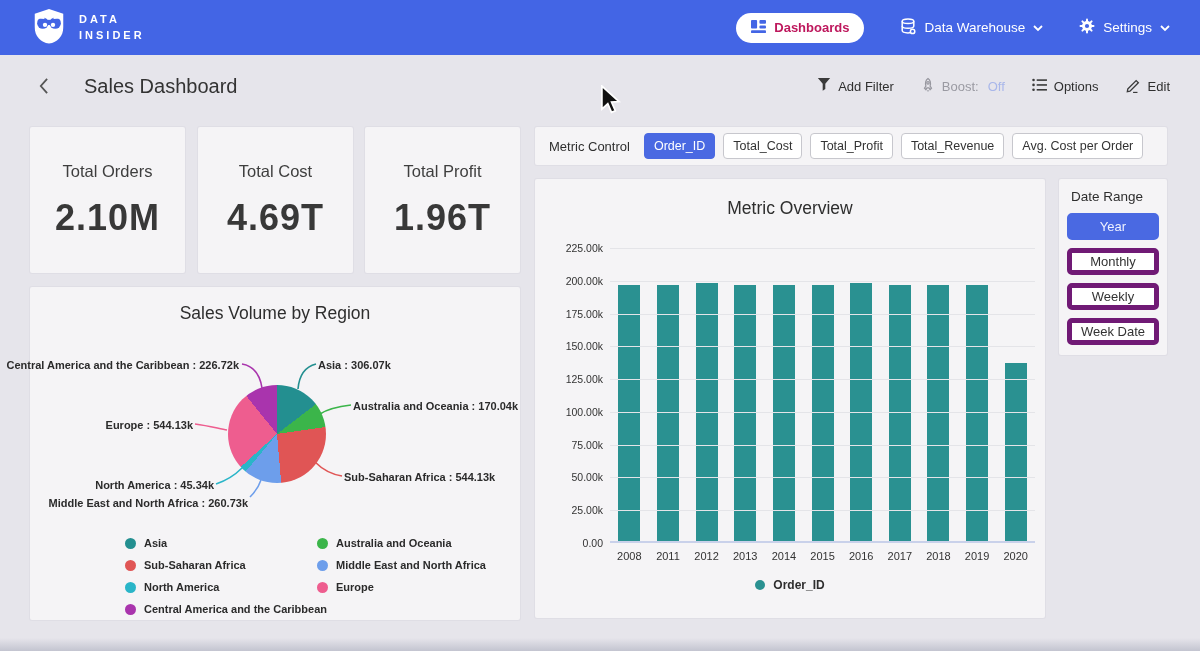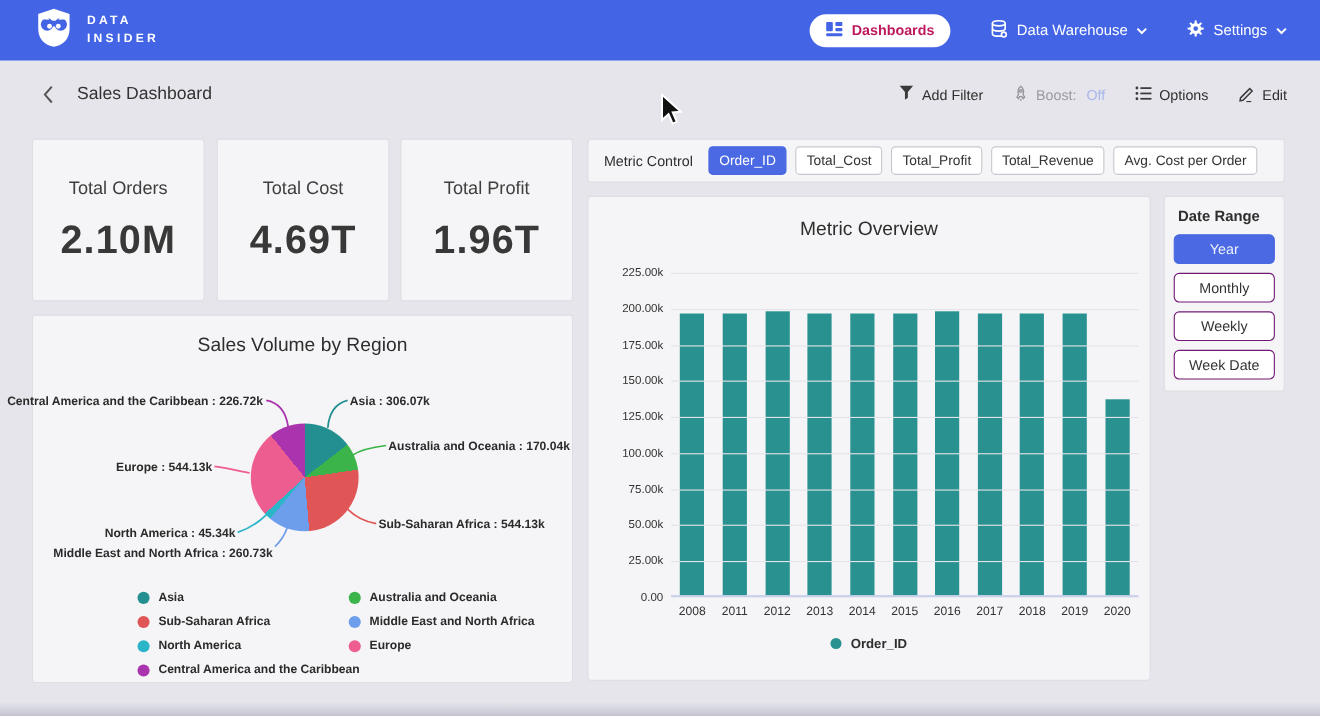--- a/index.html
+++ b/index.html
@@ -14,21 +14,21 @@
   .logo { display:flex; align-items:center; gap:11px;justify-content:center; }
   .logo-text { color:#fff; font-size:11px; font-weight:bold; letter-spacing:3px; line-height:1.4; }
   .nav-right { margin-left:auto; display:flex; align-items:center; gap:36px; }
   .nav-pill { background:#fff; color:#be185d; border-radius:17px; height:30px;
     display:flex; align-items:center; gap:8px; padding:0 15px; font-size:13px; font-weight:bold; cursor:pointer; }
   .nav-item { color:#fff; font-size:13.5px; font-weight:500; display:flex; align-items:center; gap:8px; cursor:pointer; }
   
   .page-header { position:absolute; top:55px; left:0; width:1200px; height:62px;
     display:flex; align-items:center; padding:0 30px; }
   .back-btn { width:26px; height:26px; display:flex; align-items:center; justify-content:center; cursor:pointer; }
-  .page-title { font-size:16px; color:#333; margin-left:14px; font-weight:500; }
+  .page-title { font-size:20px; color:#333; margin-left:28px; font-weight:500; }
   .header-actions { margin-left:auto; display:flex; align-items:center; gap:27px; font-size:13px; color:#2f2f2f; }
   .h-act { display:flex; align-items:center; gap:7px; cursor:pointer; font-weight:500; }
   .boost-label { color:#9a9aa2; }
   .boost-off { color:#a9b7ea; margin-left:2px; }
   
   .card { position:absolute; background:#f5f4f6; border-radius:2px; box-shadow:0 0 0 1px rgba(120,120,140,0.06); }
   .kpi { width:155px; height:146px; top:127px; display:flex; flex-direction:column; align-items:center; justify-content:center; gap:16px; }
   .kpi-label { font-size:16.5px; color:#3e3e3e; font-weight:500; }
   .kpi-value { font-size:36px; color:#383838; font-weight:bold; letter-spacing:1px; }
   
@@ -47,23 +47,23 @@
   .bars { position:absolute; left:0; top:0; width:100%; height:100%; display:flex; align-items:flex-end; }
   .bar-slot { flex:1; display:flex; justify-content:center; align-items:flex-end; height:100%; }
   .bar { width:22px; background:#2a9191; }
   .xlabels { position:absolute; left:75px; top:371px; width:425px; display:flex; }
   .xlabel { flex:1; text-align:center; font-size:11px; color:#333; }
   .bar-legend { position:absolute; left:0; top:399px; width:100%; display:flex; align-items:center; justify-content:center; gap:8px; }
   .dot { width:10px; height:10px; border-radius:50%; display:inline-block; }
   .bar-legend-label { font-size:12px; font-weight:bold; color:#2e2e2e; }
   
   .date-card { left:1059px; top:179px; width:108px; height:176px; padding:10px 8px; }
-  .date-title { font-size:13.5px; color:#2e2e2e; margin:0 0 9px 4px;font-weight:bold; }
+  .date-title { font-size:13.5px; color:#2e2e2e; margin:0 0 9px 4px; }
   .dr-btn { width:92px; height:27px; margin:0 auto 8px auto; display:flex; align-items:center; justify-content:center;
-    border:1px solid #701a75; border-radius:5px; background:#fff; font-size:13px; color:#333; cursor:pointer; }
+    border:5px solid #701a75; border-radius:5px; background:#fff; font-size:13px; color:#333; cursor:pointer; }
   .dr-btn.sel { background:#4a69e2; border-color:#4a69e2; color:#eef1ff; }
   
   .pie-card { left:30px; top:287px; width:490px; height:333px; }
   .pie-title { position:absolute; top:16px; left:0; width:100%; text-align:center; font-size:17.5px; color:#2e2e2e; }
   .pie { position:absolute; left:198px; top:98px; width:98px; height:98px; border-radius:50%; }
   .plabel { position:absolute; font-size:11px; font-weight:bold; color:#2b2b2b; white-space:nowrap; }
   .leader-svg { position:absolute; left:0; top:0; pointer-events:none; }
   .pie-legend { position:absolute; left:95px; top:245px; display:grid;
     grid-template-rows:repeat(4,22px); grid-auto-flow:column; grid-auto-columns:192px; }
   .pl-item { display:flex; align-items:center; gap:8px; cursor:pointer; }

